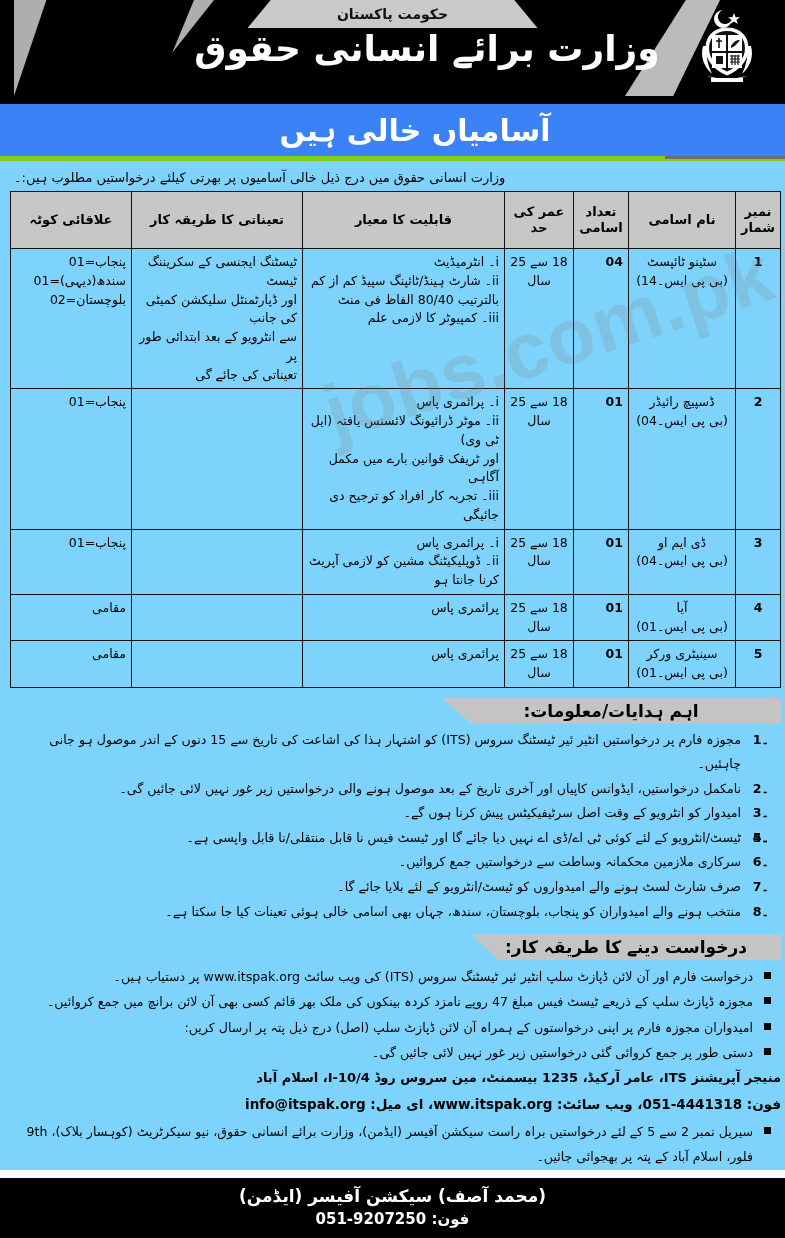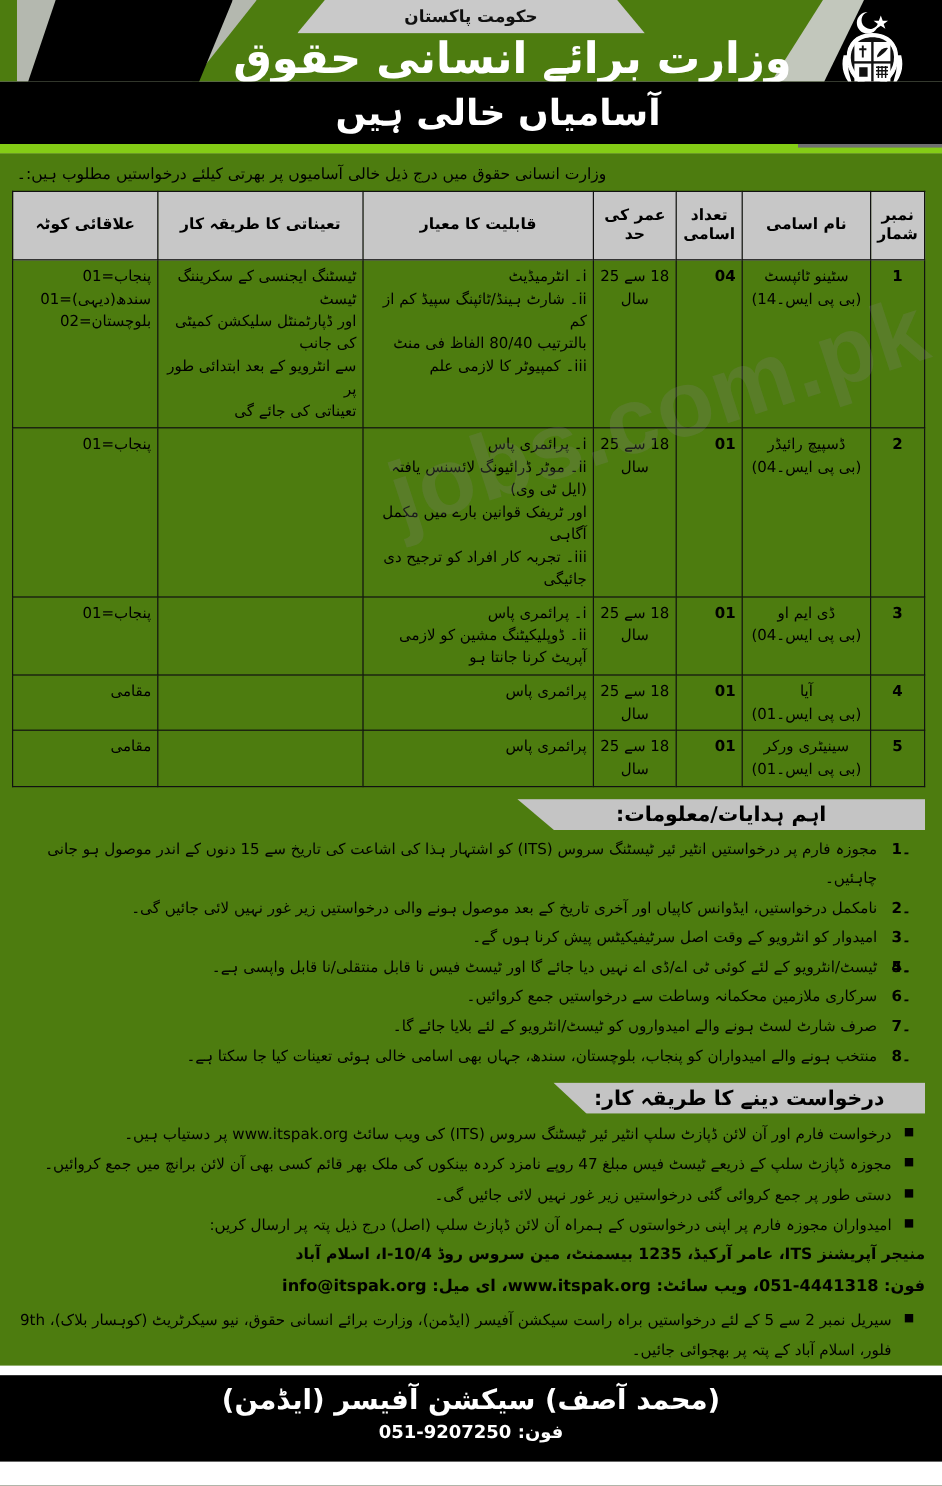--- a/index.html
+++ b/index.html
@@ -29,22 +29,22 @@
     letter-spacing:1px;
     direction:ltr;
     pointer-events:none;
     z-index:40;
     font-family:"Liberation Sans",sans-serif;
   }
 
   
   .hdr{
     position:relative;
-    height:68px;
-    background:#4d7c0f;
+    height:104px;
+    background:#000000;
     overflow:hidden;
   }
   .hdr .govbox{
     position:absolute;
     top:0; left:50%;
     transform:translateX(-50%);
     width:290px; height:28px;
     background:#c9c9c9;
     clip-path:polygon(8% 0,92% 0,100% 100%,0% 100%);
     display:flex;align-items:center;justify-content:center;
@@ -89,37 +89,37 @@
     position:absolute;
     top:6px; right:18px;
     width:80px;height:84px;
     z-index:8;
   }
 
   
   .vacbar{
     position:relative;
     height:52px;
-    background:#000000;
+    background:#3b82f6;
     display:flex;align-items:center;justify-content:center;
-    border-bottom:8px solid #84cc16;
+    border-bottom:5px solid #84cc16;
     padding-left:45px;
   }
   .vacbar::after{
     content:"";position:absolute;right:0;bottom:-3px;
     width:120px;height:3px;background:#6f6f6f;
   }
   .vacbar span{
     color:#fff;font-size:30px;font-weight:bold;letter-spacing:1px;
   }
 
   
   .body-wrap{
-    padding:6px 14px 0 10px;
-    background:#4d7c0f;
+    padding:6px 4px 0 10px;
+    background:#7dd3fc;
   }
   .intro{
     text-align:left;
     font-size:13px;
     color:#000;
     margin:3px 0 6px 4px;
     direction:rtl;
     font-weight:500;
   }
 
@@ -242,21 +242,21 @@
   
   .sig{
     background:#000;
     color:#fff;
     margin-top:8px;
     padding:8px 10px 6px 10px;
     position:relative;
     min-height:58px;
   }
   .sig .name{
-    text-align:center;font-size:23px;font-weight:bold;letter-spacing:.5px;
+    text-align:center;font-size:17px;font-weight:bold;letter-spacing:.5px;
   }
   .sig .phone{
     text-align:center;font-size:15px;font-weight:bold;margin-top:4px;direction:rtl;
   }
   .sig .phone .en{direction:ltr;display:inline-block;}
 </style>
 </head>
 <body>
 
 <div id="page">
@@ -413,22 +413,22 @@
         <li><span class="num">8۔</span><span>منتخب ہونے والے امیدواران کو پنجاب، بلوچستان، سندھ، جہاں بھی اسامی خالی ہوئی تعینات کیا جا سکتا ہے۔</span></li>
       </ol>
 
     <div class="sec-banner">
       <div class="fill wide"></div>
       <div class="lbl wide">درخواست دینے کا طریقہ کار:</div>
     </div>
     <ul class="steps" id="steps-list">
         <li><span class="sq"></span><span>درخواست فارم اور آن لائن ڈپازٹ سلپ انٹیر ئیر ٹیسٹنگ سروس (ITS) کی ویب سائٹ www.itspak.org پر دستیاب ہیں۔</span></li>
         <li><span class="sq"></span><span>مجوزہ ڈپازٹ سلپ کے ذریعے ٹیسٹ فیس مبلغ 47 روپے نامزد کردہ بینکوں کی ملک بھر قائم کسی بھی آن لائن برانچ میں جمع کروائیں۔</span></li>
+        <li><span class="sq"></span><span>امیدواران مجوزہ فارم پر اپنی درخواستوں کے ہمراہ آن لائن ڈپازٹ سلپ (اصل) درج ذیل پتہ پر ارسال کریں:</span></li>
         <li><span class="sq"></span><span>دستی طور پر جمع کروائی گئی درخواستیں زیر غور نہیں لائی جائیں گی۔</span></li>
-        <li><span class="sq"></span><span>امیدواران مجوزہ فارم پر اپنی درخواستوں کے ہمراہ آن لائن ڈپازٹ سلپ (اصل) درج ذیل پتہ پر ارسال کریں:</span></li>
       </ul>
 
     <div class="addr-line">منیجر آپریشنز ITS، عامر آرکیڈ، 1235 بیسمنٹ، مین سروس روڈ I-10/4، اسلام آباد</div>
 
     <div class="addr-line contact">
       <span>فون:</span>
       <span class="en">051-4441318</span>،
       <span>ویب سائٹ:</span>
       <span class="en">www.itspak.org</span>،
       <span>ای میل:</span>

